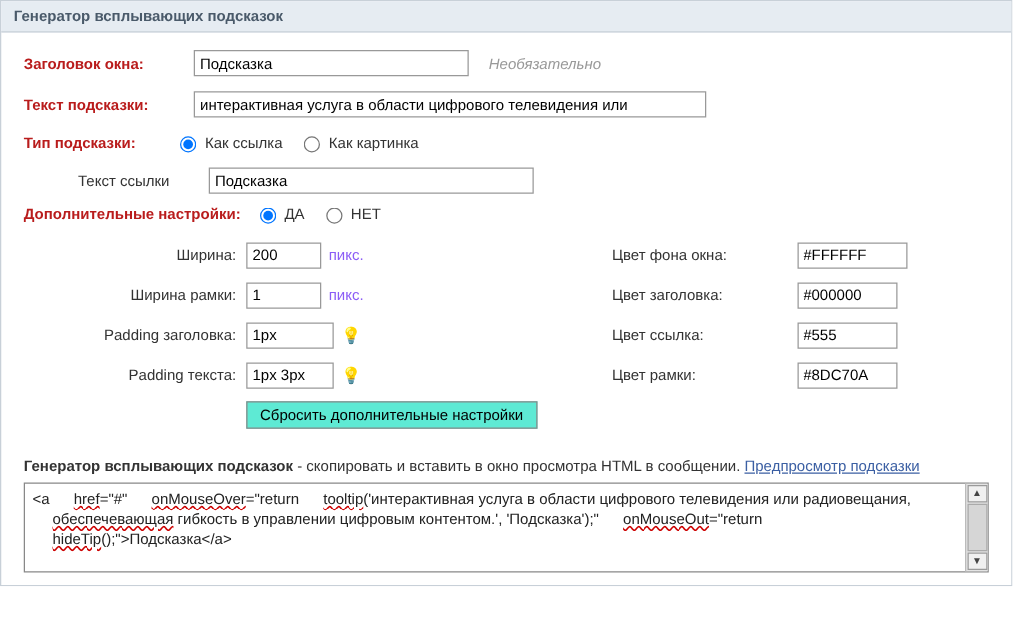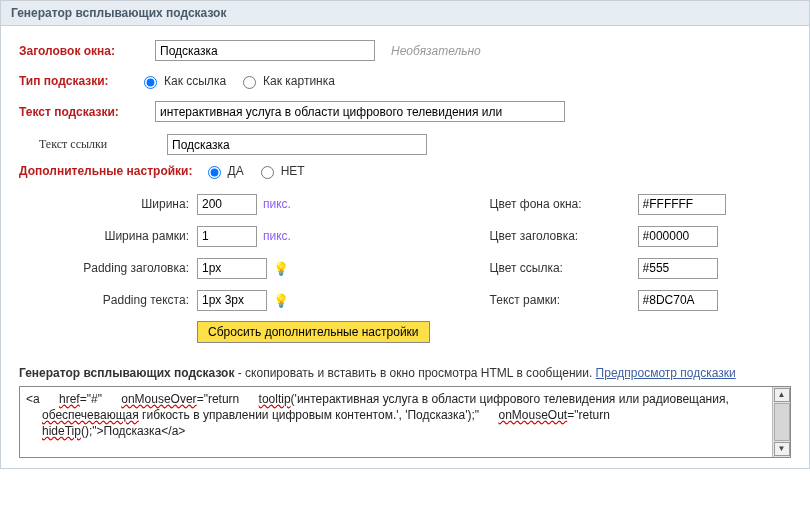--- a/index.html
+++ b/index.html
@@ -54,23 +54,22 @@
   .radio-row { display: flex; align-items: center; gap: 4px; }
   .radio-row label { margin-right: 8px; }
   .sub-block { margin-left: 20px; margin-top: 6px; }
   .sub-row {
     display: flex;
     align-items: center;
     margin-bottom: 8px;
   }
   .sub-lbl {
     width: 120px;
-    text-align: left;
+    text-align: center;
     margin-right: 8px;
-    font-family: Liberation Serif, serif;
   }
   .adv-grid {
     display: flex;
     gap: 60px;
     margin-top: 8px;
   }
   .adv-col {}
   .adv-row {
     display: flex;
     align-items: center;
@@ -97,21 +96,21 @@
     width: 16px;
     height: 16px;
     margin-left: 6px;
     color: #d8a000;
     font-size: 13px;
   }
   button {
     font-family: Verdana, Arial, sans-serif;
     font-size: 12px;
     padding: 3px 10px;
-    background: #fde047;
+    background: #5eead4;
     border: 1px solid #888;
     cursor: pointer;
   }
   .output-section {
     margin-top: 14px;
   }
   .output-label-row {
     margin-bottom: 4px;
     line-height: 1.4;
   }
@@ -172,33 +171,33 @@
   <div class="panel-header">Генератор всплывающих подсказок</div>
 
   <div class="panel-body">
 
     <div class="row">
       <span class="lbl lbl-main">Заголовок окна:</span>
       <input type="text" style="width: 220px;" value="Подсказка">
       <span class="hint">Необязательно</span>
     </div>
 
+    <div class="row">
+      <span class="lbl lbl-main">Текст подсказки:</span>
+      <input type="text" style="width: 410px;" value="интерактивная услуга в области цифрового телевидения или">
+    </div>
+
     <div class="row radio-row">
       <span class="lbl" style="width:110px">Тип подсказки:</span>
       <input type="radio" name="ttype" checked="" style="">
       <label>Как ссылка</label>
       <input type="radio" name="ttype" style="">
       <label>Как картинка</label>
     </div>
 
-    <div class="row">
-      <span class="lbl lbl-main">Текст подсказки:</span>
-      <input type="text" style="width: 410px;" value="интерактивная услуга в области цифрового телевидения или">
-    </div>
-
     <div class="sub-block">
       <div class="sub-row">
         <span class="sub-lbl">Текст ссылки</span>
         <input type="text" style="width: 260px;" value="Подсказка">
       </div>
     </div>
 
     <div class="row radio-row" style="margin-top:6px">
       <span class="lbl">Дополнительные настройки:</span>
       <input type="radio" name="adv" checked="" style="">
@@ -243,21 +242,21 @@
         </div>
         <div class="adv-row">
           <span class="adv-lbl-r">Цвет заголовка:</span>
           <input type="text" style="width: 80px;" value="#000000">
         </div>
         <div class="adv-row">
           <span class="adv-lbl-r">Цвет ссылка:</span>
           <input type="text" style="width: 80px;" value="#555">
         </div>
         <div class="adv-row">
-          <span class="adv-lbl-r">Текст рамки:</span>
+          <span class="adv-lbl-r">Цвет рамки:</span>
           <input type="text" style="width: 80px;" value="#8DC70A">
         </div>
       </div>
     </div>
 
     <div class="output-section">
       <div class="output-label-row">
         <span class="output-label-bold">Генератор всплывающих подсказок</span><span class="output-label-rest"> - скопировать и вставить в окно просмотра HTML в сообщении. </span><a class="preview-link">Предпросмотр подсказки</a>
       </div>
       <div class="output-box">

